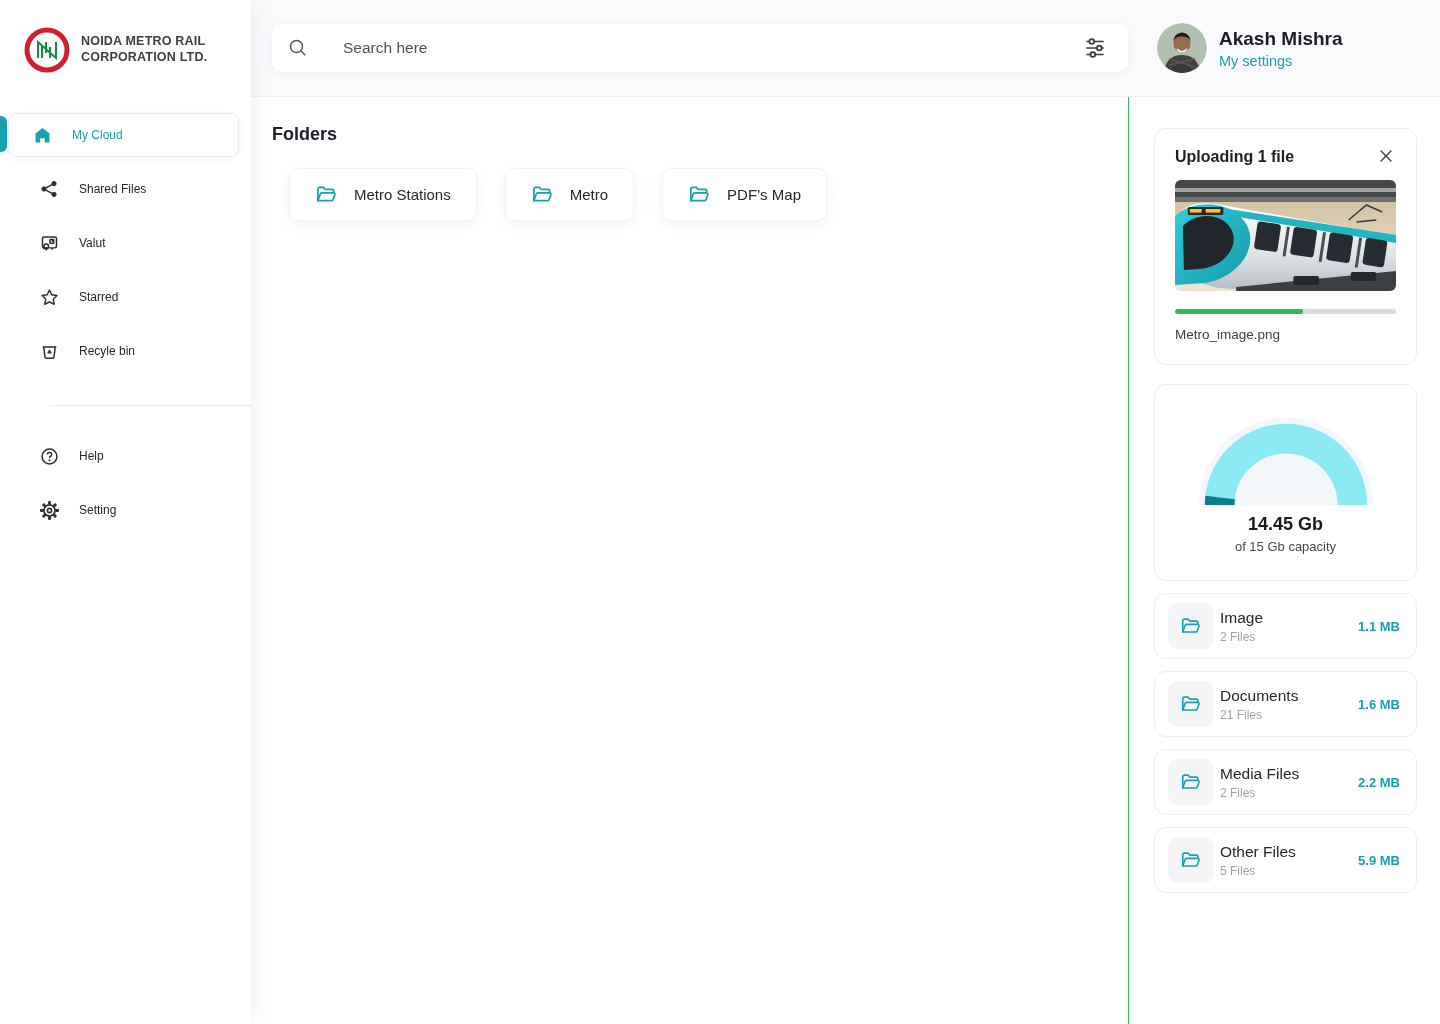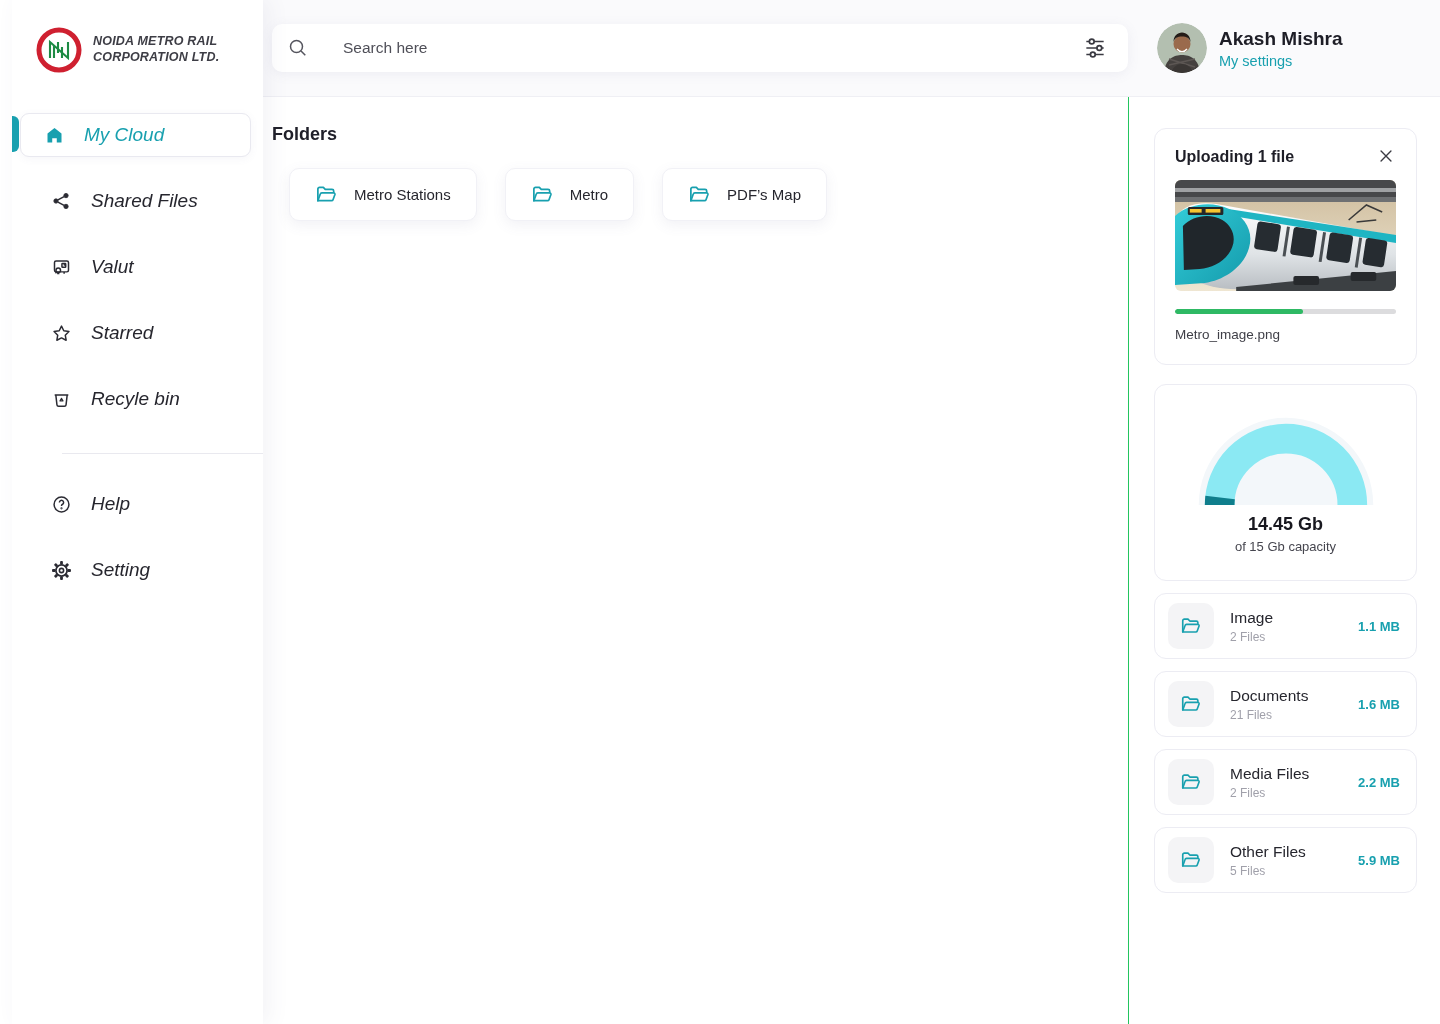--- a/index.html
+++ b/index.html
@@ -1,27 +1,27 @@
 <!DOCTYPE html>
 <html><head>
 <meta charset="utf-8">
 <style>
   * { margin:0; padding:0; box-sizing:border-box; }
   html,body { width:1440px; height:1024px; font-family:"Liberation Sans", sans-serif; background:#fff; }
   body { position:relative; overflow:hidden; color:#26262e; }
 
   
-  .sidebar { position:absolute; left:12px; top:0; width:251px; height:1024px; background:#fff;
-             box-shadow:6px 0 20px rgba(90,90,130,.07); z-index:5;font-style:italic; }
+  .sidebar { position:absolute; left:0; top:0; width:251px; height:1024px; background:#fff;
+             box-shadow:6px 0 20px rgba(90,90,130,.07); z-index:5; }
   .brand { display:flex; align-items:center; gap:11px; padding:27px 0 0 24px; }
   .brand-logo { width:46px; height:46px; flex:0 0 auto; }
   .brand-name { font-size:12.5px; font-weight:bold; color:#3d3d45; letter-spacing:.2px; line-height:1.25; }
   .nav { margin-top:40px; }
   .nav-item { height:44px; display:flex; align-items:center; gap:19px; padding-left:30px;
-              margin:0 12px 22px 8px; cursor:pointer; font-size:19px; color:#26262e; }
+              margin:0 12px 10px 8px; cursor:pointer; font-size:12px; color:#26262e; }
   .nav-item .ic { width:22px; height:22px; display:flex; align-items:center; justify-content:center; color:#2b2b33; }
   .nav-item.active { background:#fff; border:1px solid #e9e9f0; border-radius:9px;
                      box-shadow:0 2px 8px rgba(110,110,150,.06); padding-left:22px; color:var(--accent); font-weight:500; }
   .nav-item.active .ic { color:var(--accent); }
   .active-pill { position:absolute; left:0; top:116px; width:7px; height:36px; background:var(--accent);
                  border-radius:0 6px 6px 0; }
   .nav-divider { height:1px; background:#e9e9ef; margin:32px 0 28px 50px; }
 
   :root { --accent:#18a0af; --green:#2eb964; }
 
@@ -65,21 +65,21 @@
 
   .storage-card { margin-top:19px; padding:24px 0 26px; text-align:center; }
   .gauge { width:192px; height:96px; display:block; margin:0 auto; }
   .storage-used { font-size:18px; font-weight:bold; color:#18181f; margin-top:9px; }
   .storage-cap { font-size:13px; color:#46464f; margin-top:4px; }
 
   .cat-card { margin-top:12px; height:66px; display:flex; align-items:center; padding:0 16px 0 13px; cursor:pointer; }
   .cat-ic { width:46px; height:46px; border-radius:10px; background:#f4f4f6; display:flex; align-items:center;
             justify-content:center; color:var(--accent); flex:0 0 auto; }
   .cat-ic svg { width:22px; height:22px; }
-  .cat-text { margin-left:16px; }
+  .cat-text { margin-left:6px; }
   .cat-title { font-size:15.5px; font-weight:500; color:#26262e; }
   .cat-files { font-size:12px; color:#a0a0aa; margin-top:3px; }
   .cat-size { margin-left:auto; font-size:13px; font-weight:bold; color:var(--accent); }
 </style>
 </head>
 <body>
 
 <aside class="sidebar">
   <div class="brand">
     <svg class="brand-logo" viewBox="0 0 46 46">

